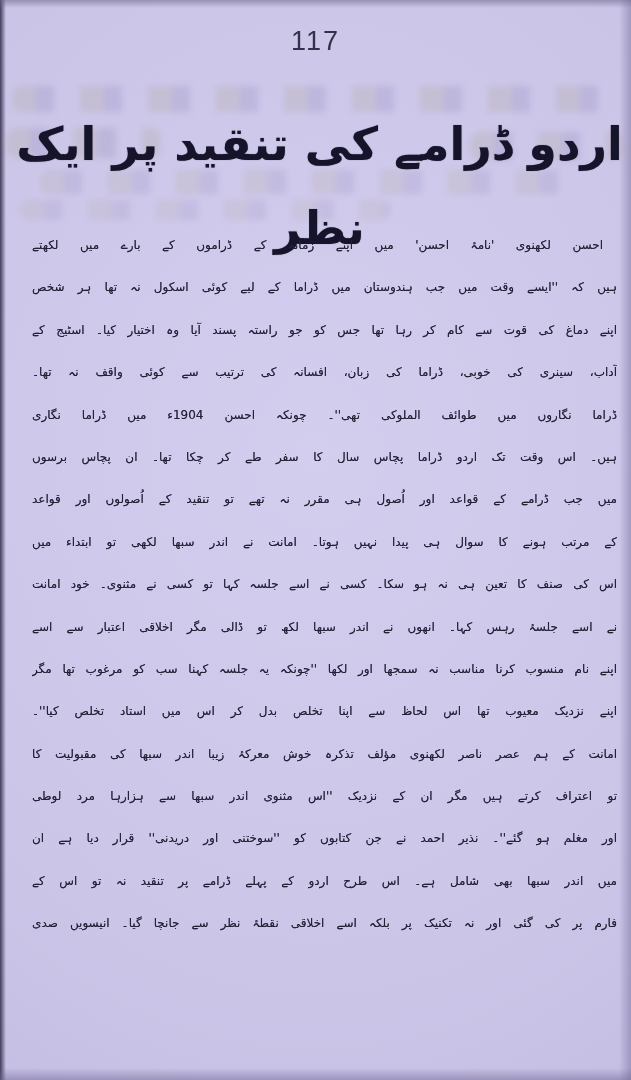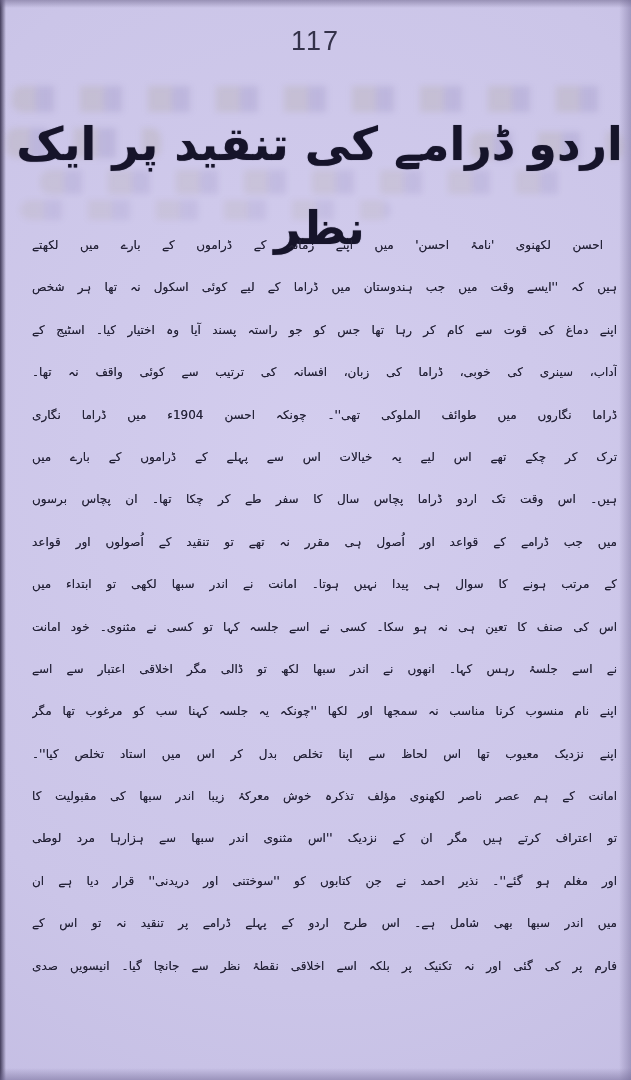--- a/index.html
+++ b/index.html
@@ -103,21 +103,20 @@
   <div class="page-number">117</div>
 
   <h1 class="title">اردو ڈرامے کی تنقید پر ایک نظر</h1>
 
   <div class="body-text">
       <div class="line first">احسن لکھنوی 'نامۂ احسن' میں اپنے زمانہ کے ڈراموں کے بارے میں لکھتے</div>
       <div class="line">ہیں کہ ''ایسے وقت میں جب ہندوستان میں ڈراما کے لیے کوئی اسکول نہ تھا ہر شخص</div>
       <div class="line">اپنے دماغ کی قوت سے کام کر رہا تھا جس کو جو راستہ پسند آیا وہ اختیار کیا۔ اسٹیج کے</div>
       <div class="line">آداب، سینری کی خوبی، ڈراما کی زبان، افسانہ کی ترتیب سے کوئی واقف نہ تھا۔</div>
       <div class="line">ڈراما نگاروں میں طوائف الملوکی تھی''۔ چونکہ احسن 1904ء میں ڈراما نگاری</div>
-      <div class="line">ترک کر چکے تھے اس لیے یہ خیالات اس سے پہلے کے ڈراموں کے بارے میں</div>
       <div class="line">ہیں۔ اس وقت تک اردو ڈراما پچاس سال کا سفر طے کر چکا تھا۔ ان پچاس برسوں</div>
       <div class="line">میں جب ڈرامے کے قواعد اور اُصول ہی مقرر نہ تھے تو تنقید کے اُصولوں اور قواعد</div>
       <div class="line">کے مرتب ہونے کا سوال ہی پیدا نہیں ہوتا۔ امانت نے اندر سبھا لکھی تو ابتداء میں</div>
       <div class="line">اس کی صنف کا تعین ہی نہ ہو سکا۔ کسی نے اسے جلسہ کہا تو کسی نے مثنوی۔ خود امانت</div>
       <div class="line">نے اسے جلسۂ رہس کہا۔ انھوں نے اندر سبھا لکھ تو ڈالی مگر اخلاقی اعتبار سے اسے</div>
       <div class="line">اپنے نام منسوب کرنا مناسب نہ سمجھا اور لکھا ''چونکہ یہ جلسہ کہنا سب کو مرغوب تھا مگر</div>
       <div class="line">اپنے نزدیک معیوب تھا اس لحاظ سے اپنا تخلص بدل کر اس میں استاد تخلص کیا''۔</div>
       <div class="line">امانت کے ہم عصر ناصر لکھنوی مؤلف تذکرہ خوش معرکۂ زیبا اندر سبھا کی مقبولیت کا</div>
       <div class="line">تو اعتراف کرتے ہیں مگر ان کے نزدیک ''اس مثنوی اندر سبھا سے ہزارہا مرد لوطی</div>
       <div class="line">اور مغلم ہو گئے''۔ نذیر احمد نے جن کتابوں کو ''سوختنی اور دریدنی'' قرار دیا ہے ان</div>

